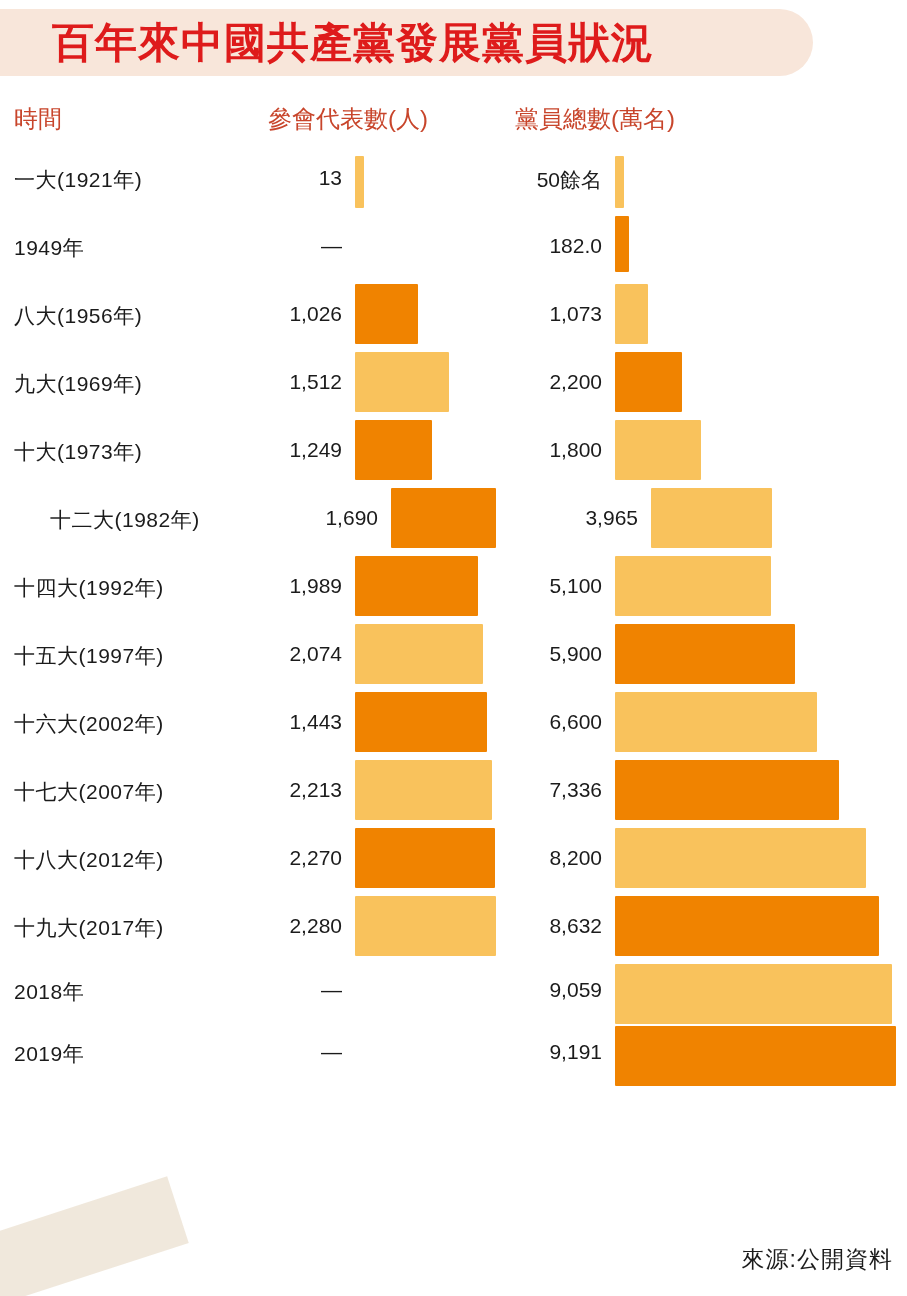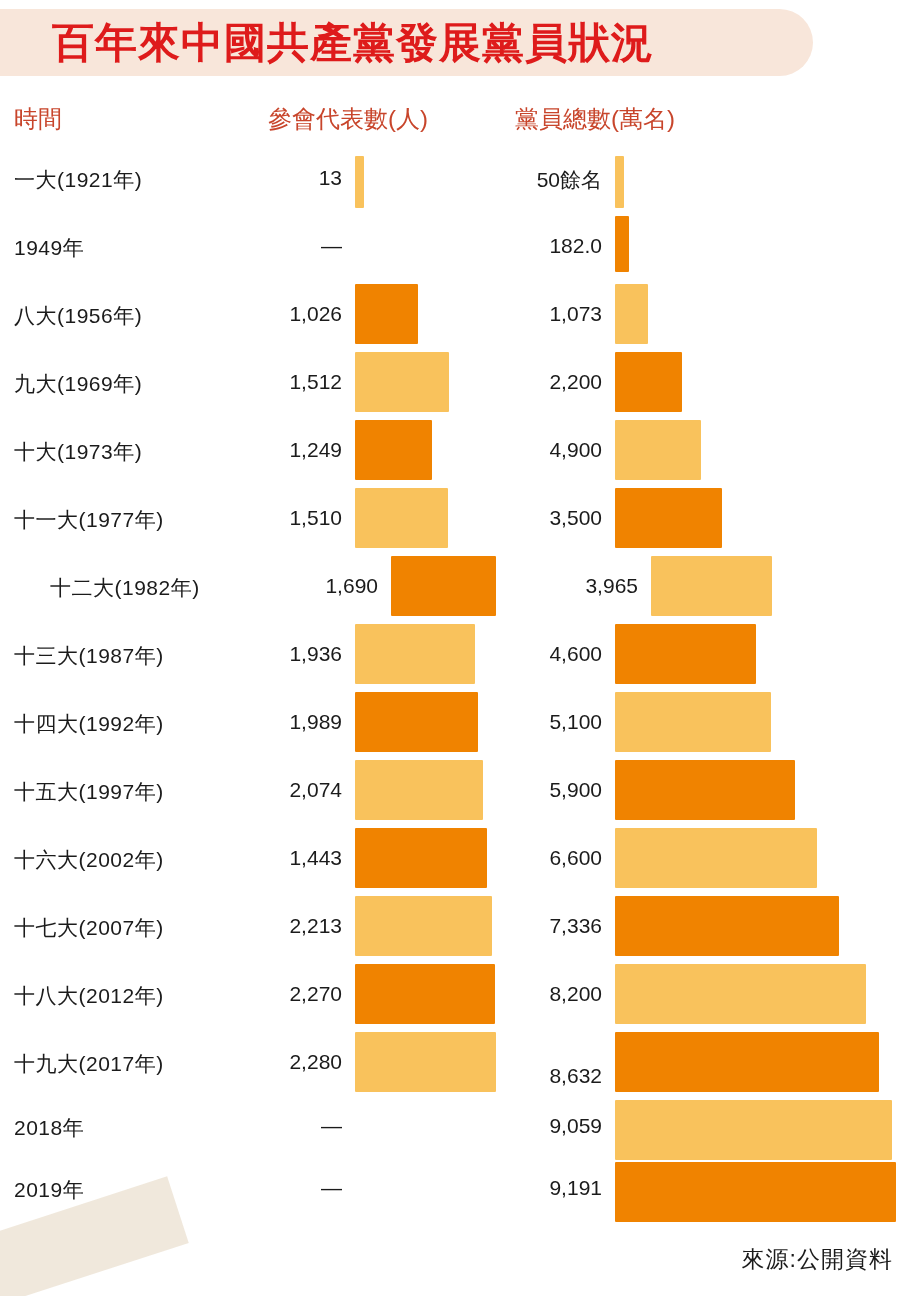--- a/index.html
+++ b/index.html
@@ -161,46 +161,32 @@
     <div class="row" style="height: 68px;">
       <div class="label" style="top: 18px;">九大(1969年)</div>
       <div class="val val-delegates" style="top: 18px;">1,512</div>
       <div class="val val-members" style="top: 18px;">2,200</div>
       <div class="bar bar-delegates" style="width: 94px; height: 60px; top: 0px; background: rgb(249, 194, 92);"></div>
       <div class="bar bar-members" style="width: 67px; height: 60px; top: 0px; background: rgb(240, 131, 0);"></div>
     </div>
     <div class="row" style="height: 68px;">
       <div class="label" style="top: 18px;">十大(1973年)</div>
       <div class="val val-delegates" style="top: 18px;">1,249</div>
-      <div class="val val-members" style="top: 18px;">4,900</div>
+      <div class="val val-members" style="top: 18px;">1,800</div>
       <div class="bar bar-delegates" style="width: 77px; height: 60px; top: 0px; background: rgb(240, 131, 0);"></div>
       <div class="bar bar-members" style="width: 86px; height: 60px; top: 0px; background: rgb(249, 194, 92);"></div>
-    </div>
-    <div class="row" style="height: 68px;">
-      <div class="label" style="top: 18px;">十一大(1977年)</div>
-      <div class="val val-delegates" style="top: 18px;">1,510</div>
-      <div class="val val-members" style="top: 18px;">3,500</div>
-      <div class="bar bar-delegates" style="width: 93px; height: 60px; top: 0px; background: rgb(249, 194, 92);"></div>
-      <div class="bar bar-members" style="width: 107px; height: 60px; top: 0px; background: rgb(240, 131, 0);"></div>
     </div>
     <div class="row" style="height: 68px; margin-left: 36px;">
       <div class="label" style="top: 18px;">十二大(1982年)</div>
       <div class="val val-delegates" style="top: 18px;">1,690</div>
       <div class="val val-members" style="top: 18px;">3,965</div>
       <div class="bar bar-delegates" style="width: 105px; height: 60px; top: 0px; background: rgb(240, 131, 0);"></div>
       <div class="bar bar-members" style="width: 121px; height: 60px; top: 0px; background: rgb(249, 194, 92);"></div>
     </div>
     <div class="row" style="height: 68px;">
-      <div class="label" style="top: 18px;">十三大(1987年)</div>
-      <div class="val val-delegates" style="top: 18px;">1,936</div>
-      <div class="val val-members" style="top: 18px;">4,600</div>
-      <div class="bar bar-delegates" style="width: 120px; height: 60px; top: 0px; background: rgb(249, 194, 92);"></div>
-      <div class="bar bar-members" style="width: 141px; height: 60px; top: 0px; background: rgb(240, 131, 0);"></div>
-    </div>
-    <div class="row" style="height: 68px;">
       <div class="label" style="top: 18px;">十四大(1992年)</div>
       <div class="val val-delegates" style="top: 18px;">1,989</div>
       <div class="val val-members" style="top: 18px;">5,100</div>
       <div class="bar bar-delegates" style="width: 123px; height: 60px; top: 0px; background: rgb(240, 131, 0);"></div>
       <div class="bar bar-members" style="width: 156px; height: 60px; top: 0px; background: rgb(249, 194, 92);"></div>
     </div>
     <div class="row" style="height: 68px;">
       <div class="label" style="top: 18px;">十五大(1997年)</div>
       <div class="val val-delegates" style="top: 18px;">2,074</div>
       <div class="val val-members" style="top: 18px;">5,900</div>
@@ -224,21 +210,21 @@
     <div class="row" style="height: 68px; padding-left: 15px;">
       <div class="label" style="top: 18px;">十八大(2012年)</div>
       <div class="val val-delegates" style="top: 18px;">2,270</div>
       <div class="val val-members" style="top: 18px;">8,200</div>
       <div class="bar bar-delegates" style="width: 140px; height: 60px; top: 0px; background: rgb(240, 131, 0);"></div>
       <div class="bar bar-members" style="width: 251px; height: 60px; top: 0px; background: rgb(249, 194, 92);"></div>
     </div>
     <div class="row" style="height: 68px;">
       <div class="label" style="top: 18px;">十九大(2017年)</div>
       <div class="val val-delegates" style="top: 18px;">2,280</div>
-      <div class="val val-members" style="top: 18px; margin-top: 14px;">8,632</div>
+      <div class="val val-members" style="top: 18px;">8,632</div>
       <div class="bar bar-delegates" style="width: 141px; height: 60px; top: 0px; background: rgb(249, 194, 92);"></div>
       <div class="bar bar-members" style="width: 264px; height: 60px; top: 0px; background: rgb(240, 131, 0);"></div>
     </div>
     <div class="row" style="height: 62px;">
       <div class="label" style="top: 14px;">2018年</div>
       <div class="val val-delegates" style="top: 14px;">—</div>
       <div class="val val-members" style="top: 14px;">9,059</div>
       <div class="bar bar-members" style="width: 277px; height: 60px; top: 0px; background: rgb(249, 194, 92);"></div>
     </div>
     <div class="row" style="height: 62px;">

